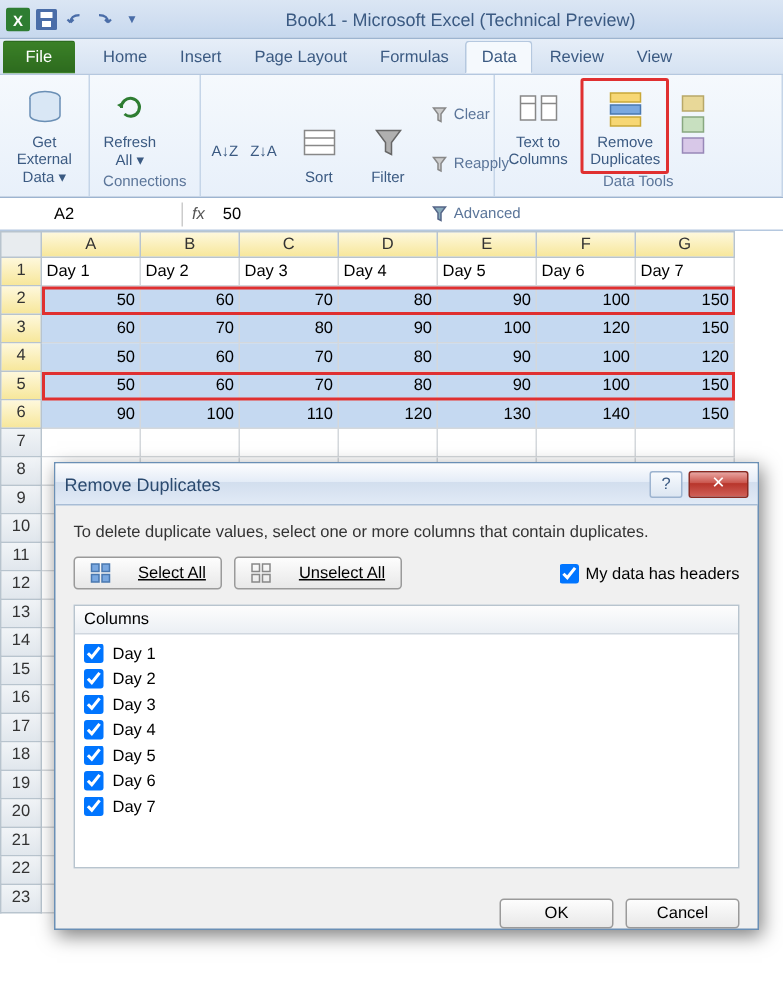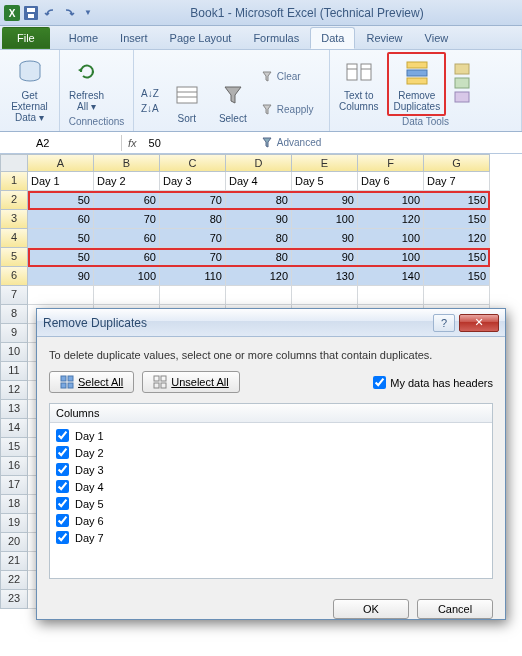--- a/index.html
+++ b/index.html
@@ -52,21 +52,21 @@
 
 .backdrop-dlg { position: absolute; top: 308px; left: 36px; width: 470px; z-index: 20; }
 .dlg { background: #f0f0f0; border: 1px solid #6a8fb5; box-shadow: 2px 4px 12px rgba(0,0,0,0.5); }
 .dlg-tb { height: 28px; background: linear-gradient(#fdfdfe, #e4ecf7 45%, #d2deee 46%, #e1eaf6); display: flex; align-items: center; padding: 0 6px; border-bottom: 1px solid #a8bdd6; }
 .dlg-title { font-size: 12px; color: #2b4a6f; flex: 1; }
 .dlg-help { width: 22px; height: 18px; background: linear-gradient(#f7fafd,#dce6f2); border: 1px solid #9db4d0; border-radius: 2px; text-align: center; font-size: 11px; line-height: 16px; color: #3b5a82; cursor: pointer; margin-right: 4px; }
 .dlg-close { width: 40px; height: 18px; background: linear-gradient(#e9a4a0,#c9534a 45%,#b8352b 46%,#d06058); border: 1px solid #8a2a22; border-radius: 2px; color: white; text-align: center; line-height: 14px; cursor: pointer; font-size: 11px; }
 .dlg-body { padding: 12px; }
 .dlg-msg { font-size: 11px; color: #333; margin-bottom: 10px; }
 .dlg-btns-row { display: flex; align-items: center; gap: 8px; margin-bottom: 10px; }
-.dbtn { background: linear-gradient(#fdfdfd,#e8e8e8); border: 1px solid #9a9a9a; border-radius: 3px; padding: 3px 10px; font-size: 11px; cursor: pointer; display: flex; align-items: center; gap: 4px; }
+.dbtn { background: linear-gradient(#fdfdfd,#e8e8e8); border: 1px solid #9a9a9a; border-radius: 3px; padding: 3px 10px; font-size: 11px; cursor: pointer; display: flex; align-items: center; gap: 18px; }
 .chk-headers { margin-left: auto; font-size: 11px; display: flex; align-items: flex-end; gap: 4px; }
 .col-frame { border: 1px solid #b8c4ce; background: #fff; padding: 0; height: 176px; }
 .col-hdr { background: linear-gradient(#fdfdfd,#ebeff4); border-bottom: 1px solid #d0d7df; padding: 3px 6px; font-size: 11px; }
 .col-list { padding: 4px 6px; }
 .col-item { display: flex; align-items: center; gap: 6px; font-size: 11px; padding: 2px 0; }
 .dlg-footer { display: flex; justify-content: flex-end; gap: 8px; padding: 8px 12px 0; }
 .fbtn { width: 76px; padding: 3px 0; font-size: 11px; background: linear-gradient(#fdfdfd,#e8e8e8); border: 1px solid #9a9a9a; border-radius: 3px; cursor: pointer; text-align: center; }
 
 svg { display: block; }
 input[type=checkbox] { width: 13px; height: 13px; }
@@ -143,21 +143,21 @@
           </div>
         <span style="white-space:pre-line">Refresh
 All ▾</span>
       </div>
     </div>
     <div class="rgroup-label">Connections</div>
   </div>
 
   <div class="rgroup" style="width:196px">
     <div class="rgroup-body">
-      <div style="display:flex;flex-direction:column;gap:2px">
+      <div style="display:flex;gap:2px">
         <div class="rbtn" style="padding:0 2px">
             <span style="font-size:10px">A↓Z</span>
           </div>
         <div class="rbtn" style="padding:0 2px">
             <span style="font-size:10px">Z↓A</span>
           </div>
       </div>
       <div class="rbtn">
         <div class="ricon">
             <svg width="28" height="28">
@@ -167,21 +167,21 @@
             </svg>
           </div>
         <span>Sort</span>
       </div>
       <div class="rbtn">
         <div class="ricon">
             <svg width="28" height="28">
               <path d="M6 6 h16 l-6 8 v8 l-4 -2 v-6 z" fill="#b0b0b0" stroke="#666"></path>
             </svg>
           </div>
-        <span>Select</span>
+        <span>Filter</span>
       </div>
       <div class="small-stack">
         <div>
             <svg class="small-icon">
               <path d="M3 3 h8 l-3 4 v5 l-2 -1 v-4 z" fill="#ccc" stroke="#888"></path>
             </svg>
             <span>Clear</span>
           </div>
         <div>
             <svg class="small-icon">

